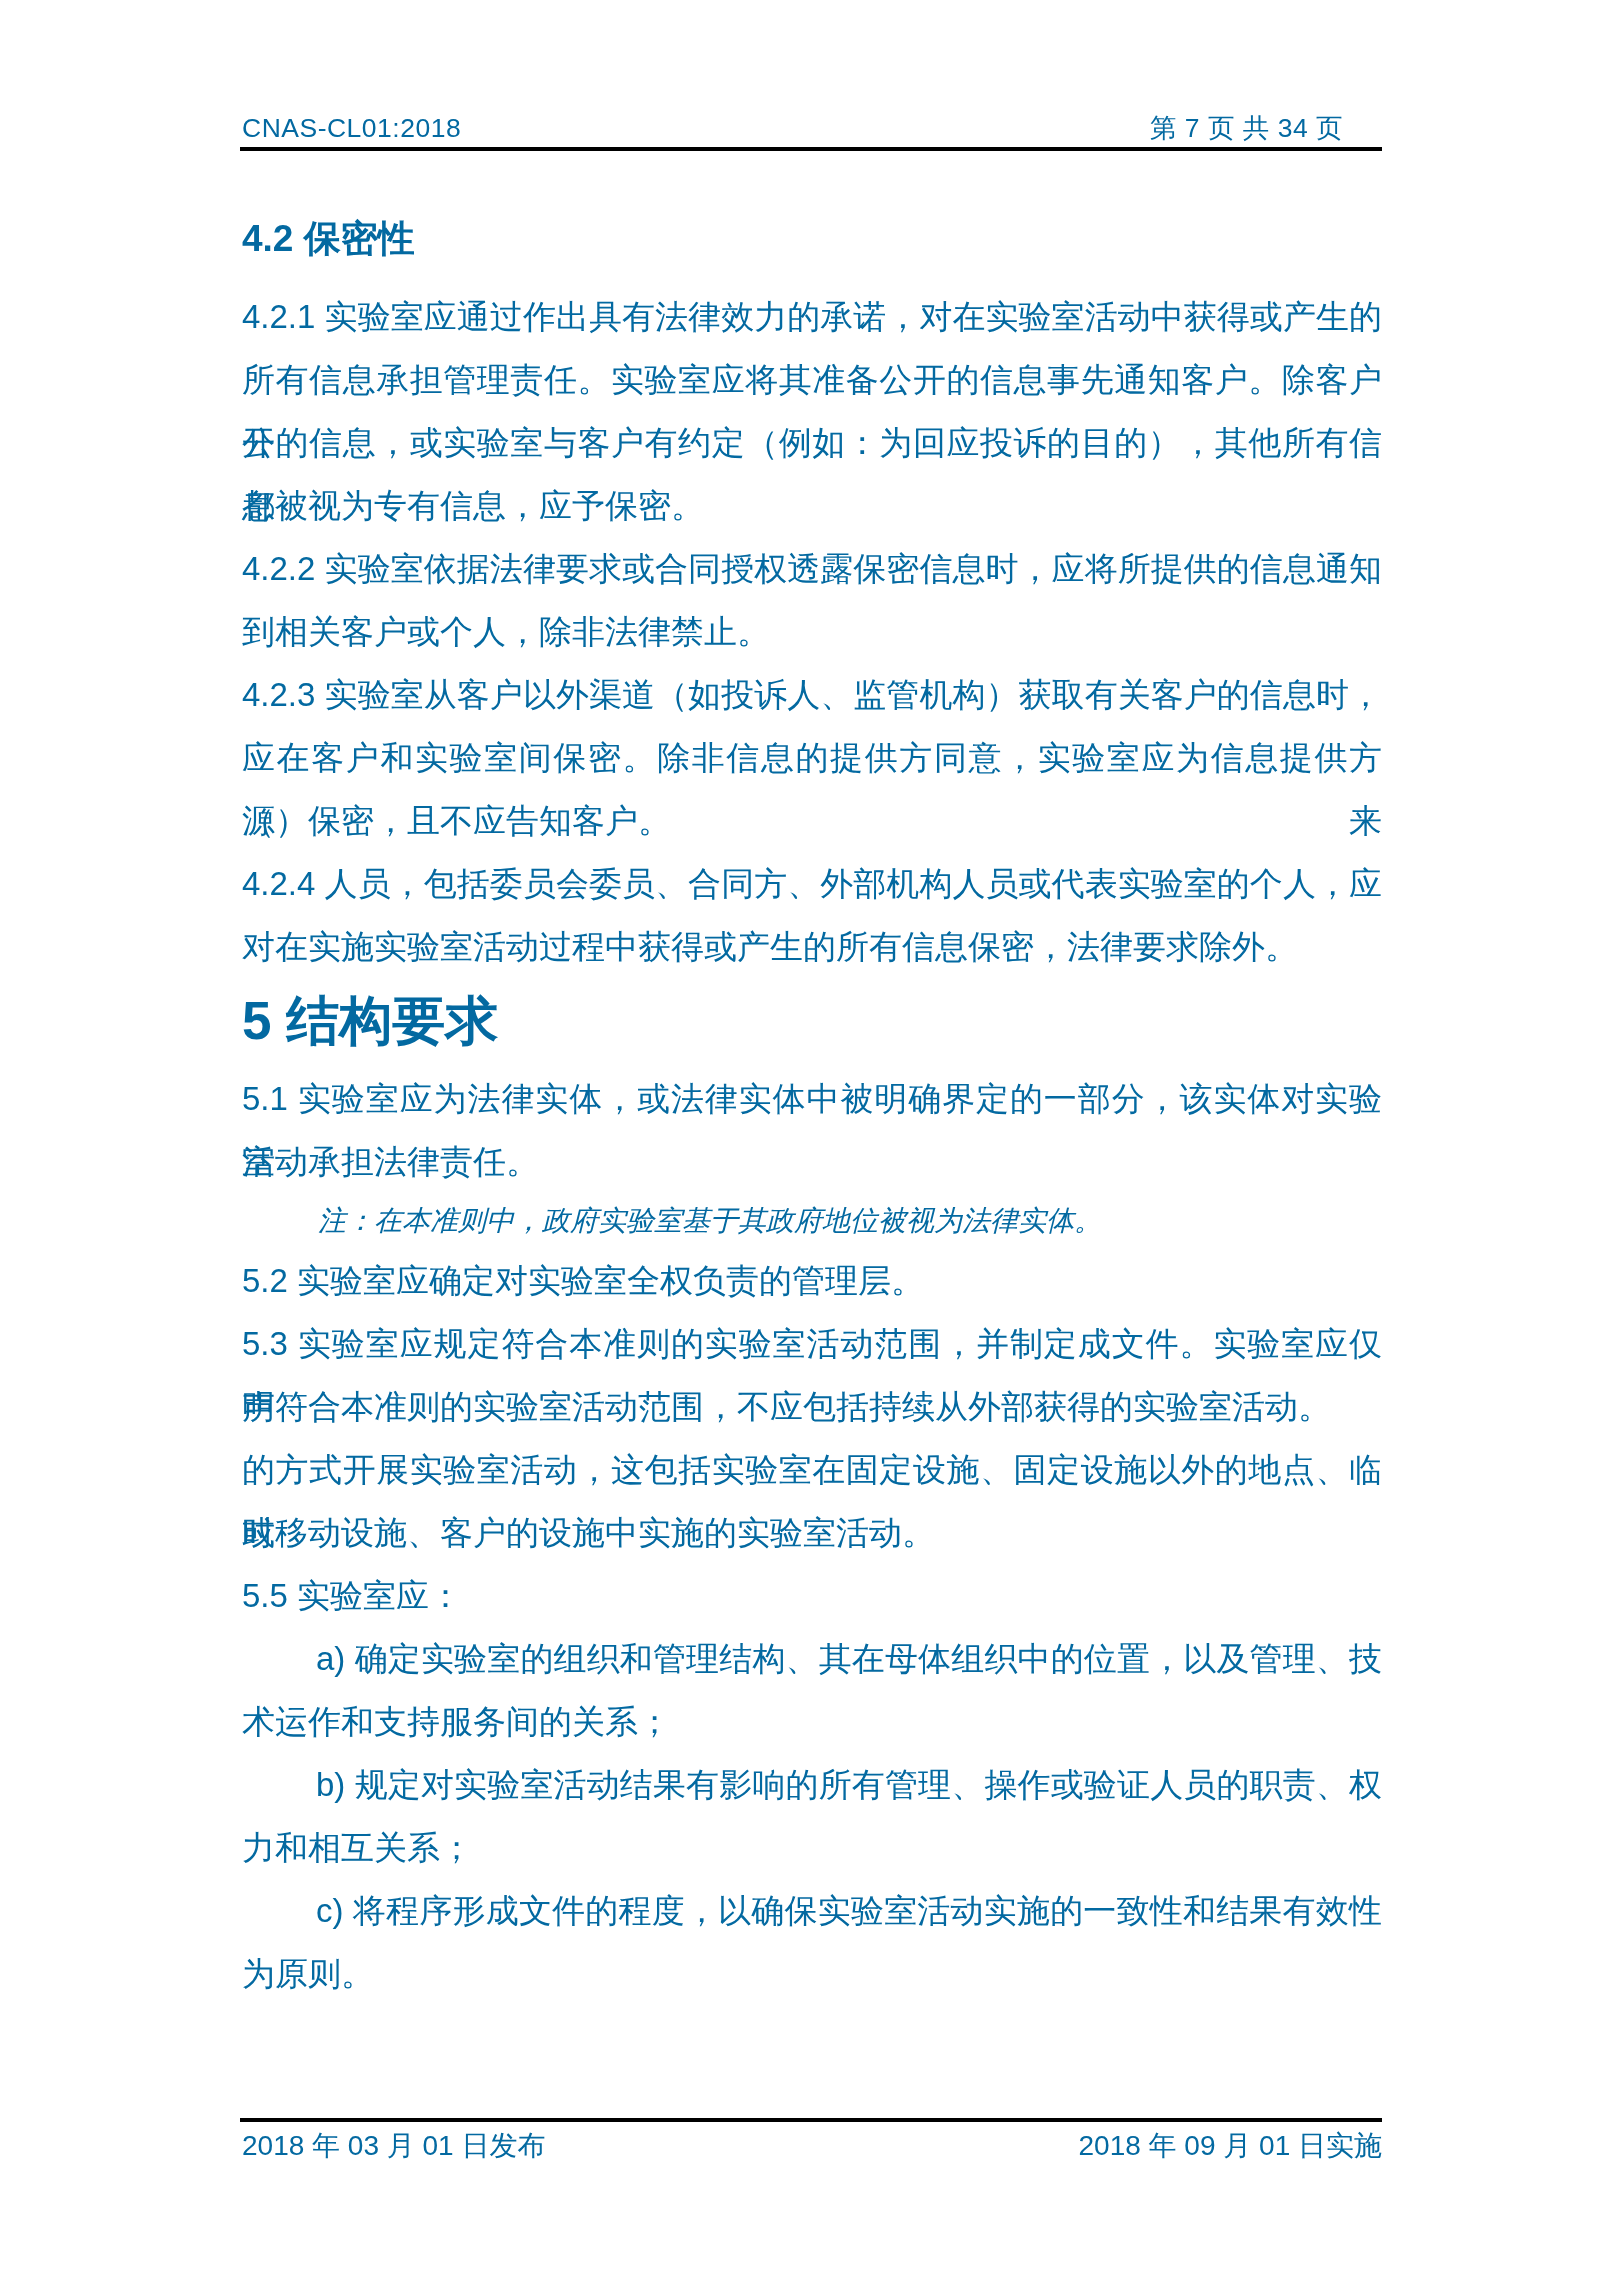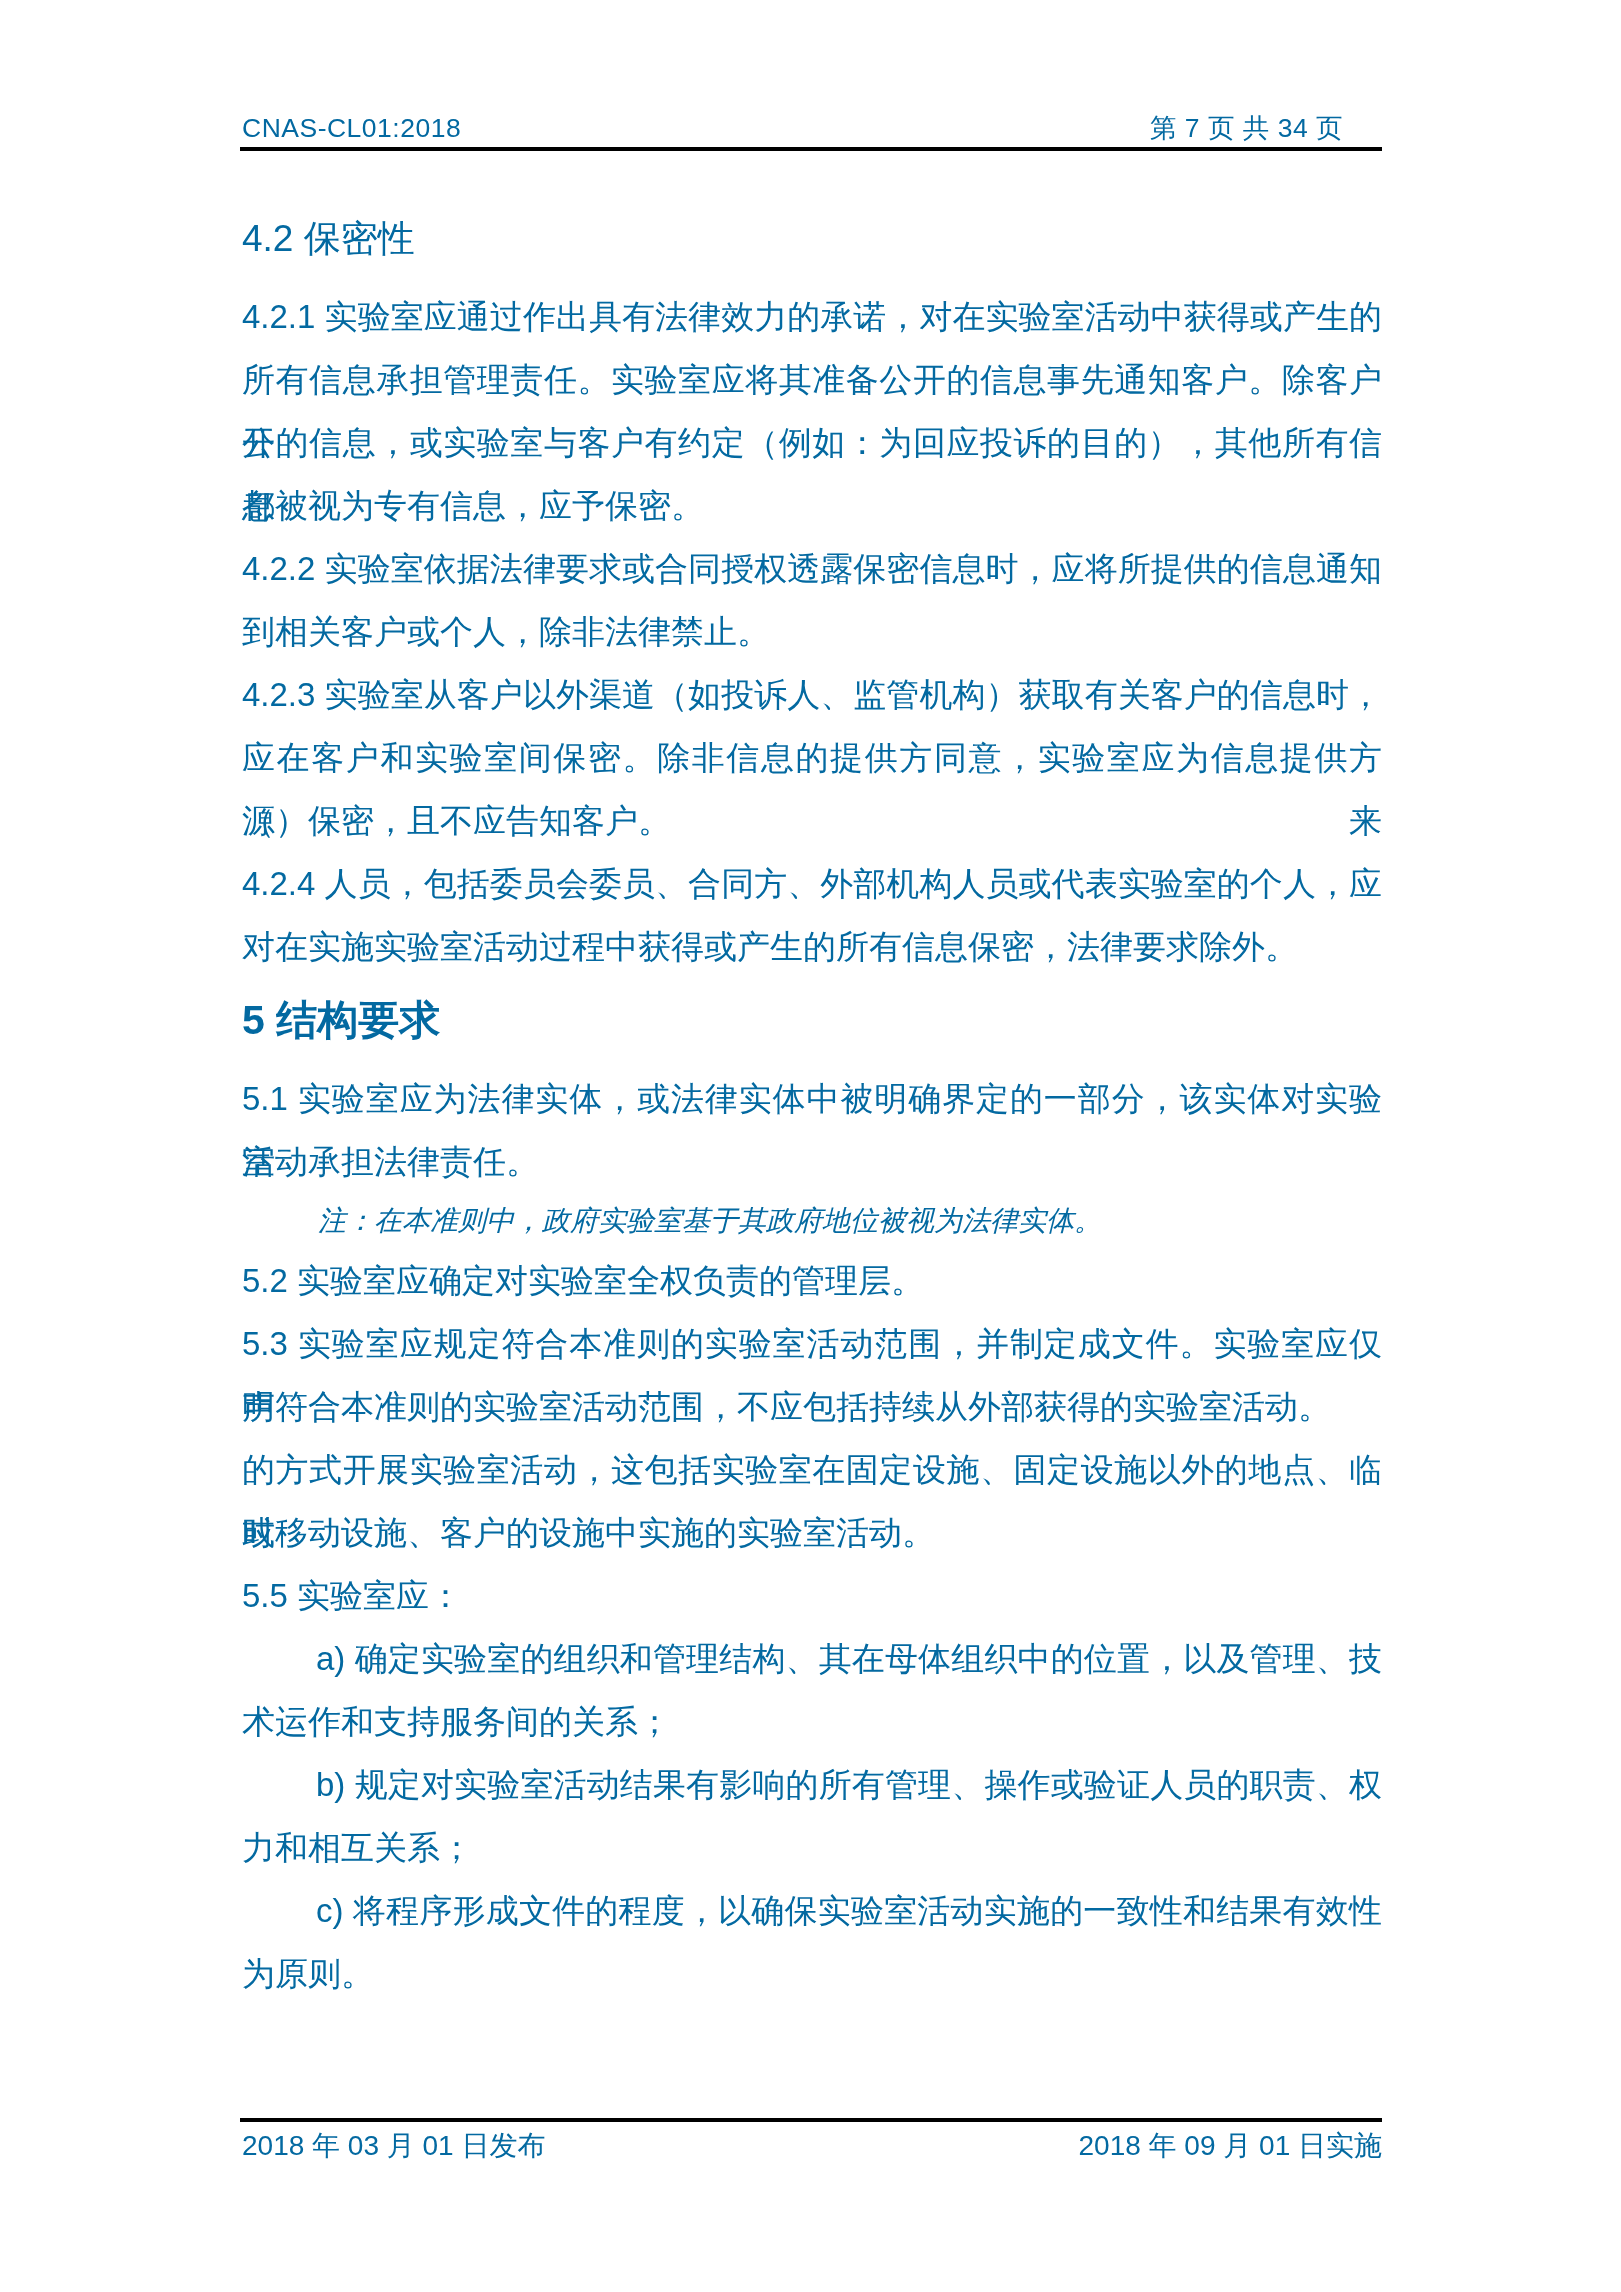--- a/index.html
+++ b/index.html
@@ -52,30 +52,30 @@
     line-height: 63px;
   }
   .line.just {
     text-align: justify;
     text-align-last: justify;
   }
   .line.ind {
     padding-left: 74px;
   }
   .line.h2 {
-    font-weight: normal;
+    font-weight: bold;
     font-size: 37px;
     height: 69px;
     line-height: 69px;
     margin-top: 52px;
     margin-bottom: 11.8px;
   }
   .line.h1 {
     font-weight: bold;
-    font-size: 41px;
+    font-size: 53px;
     height: 69px;
     line-height: 69px;
     margin-top: 7.8px;
     margin-bottom: 12.7px;
   }
   .line.note {
     font-size: 28px;
     height: 56px;
     line-height: 56px;
     padding-left: 76px;

